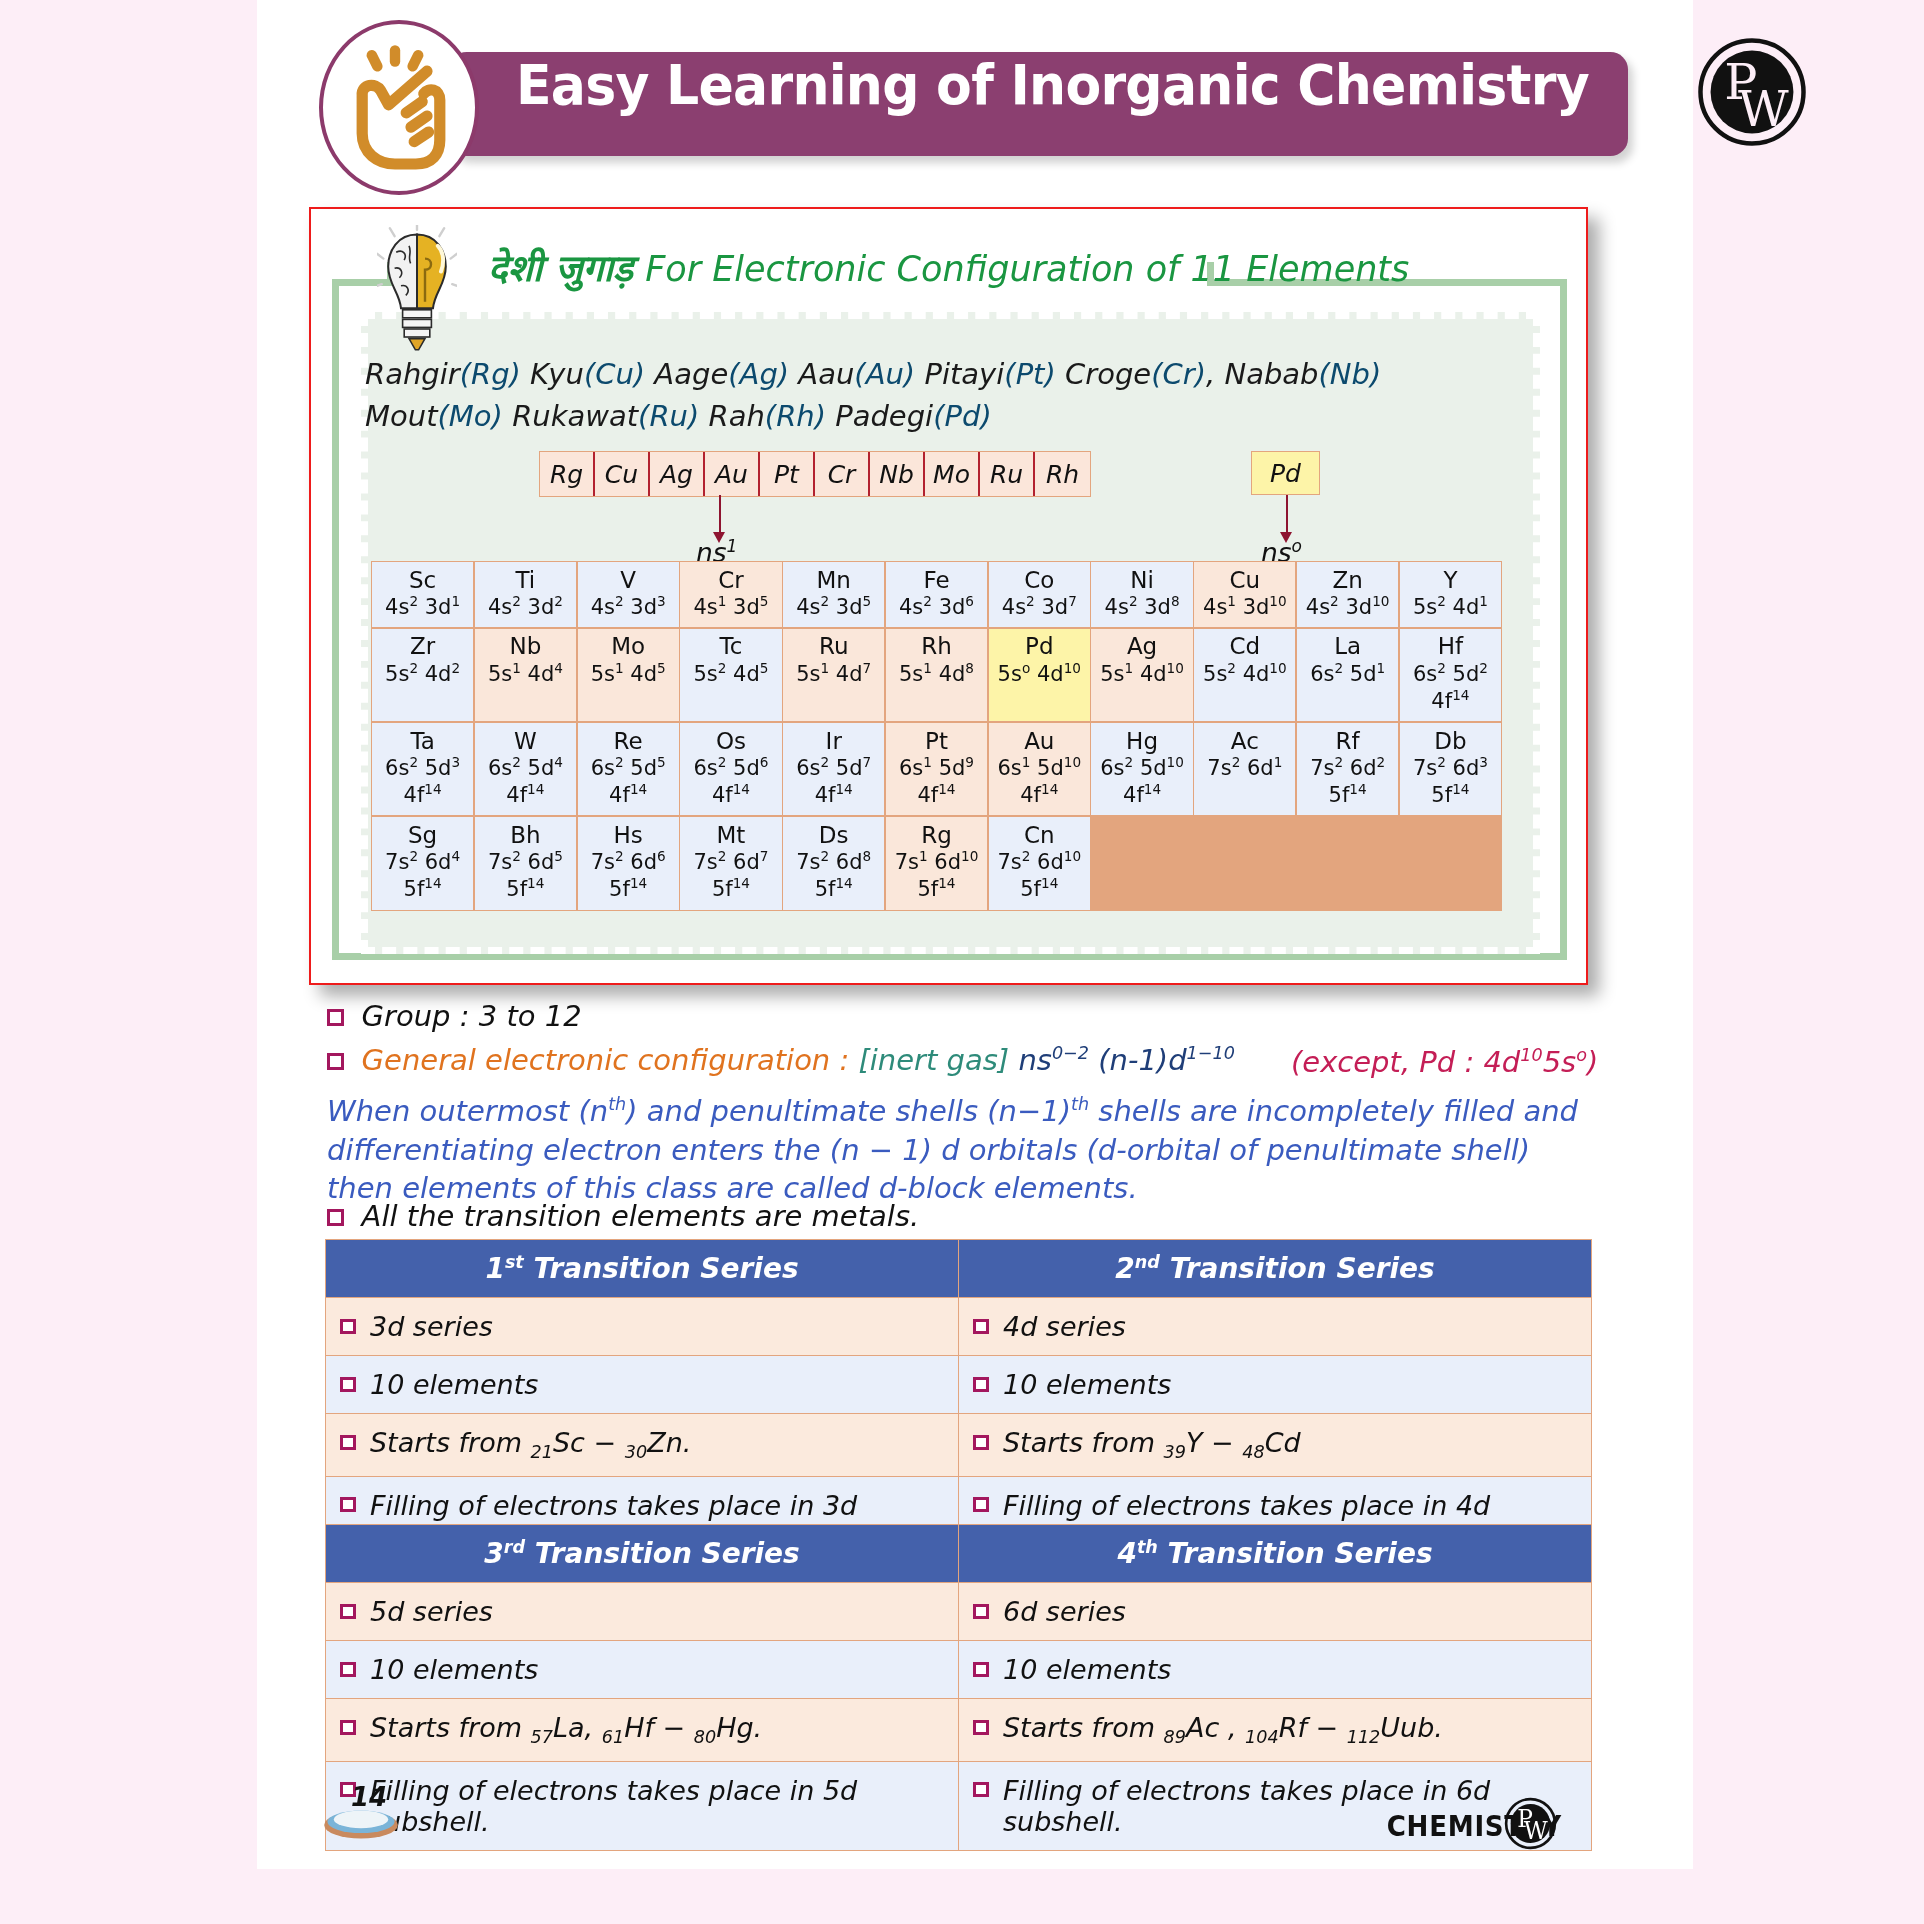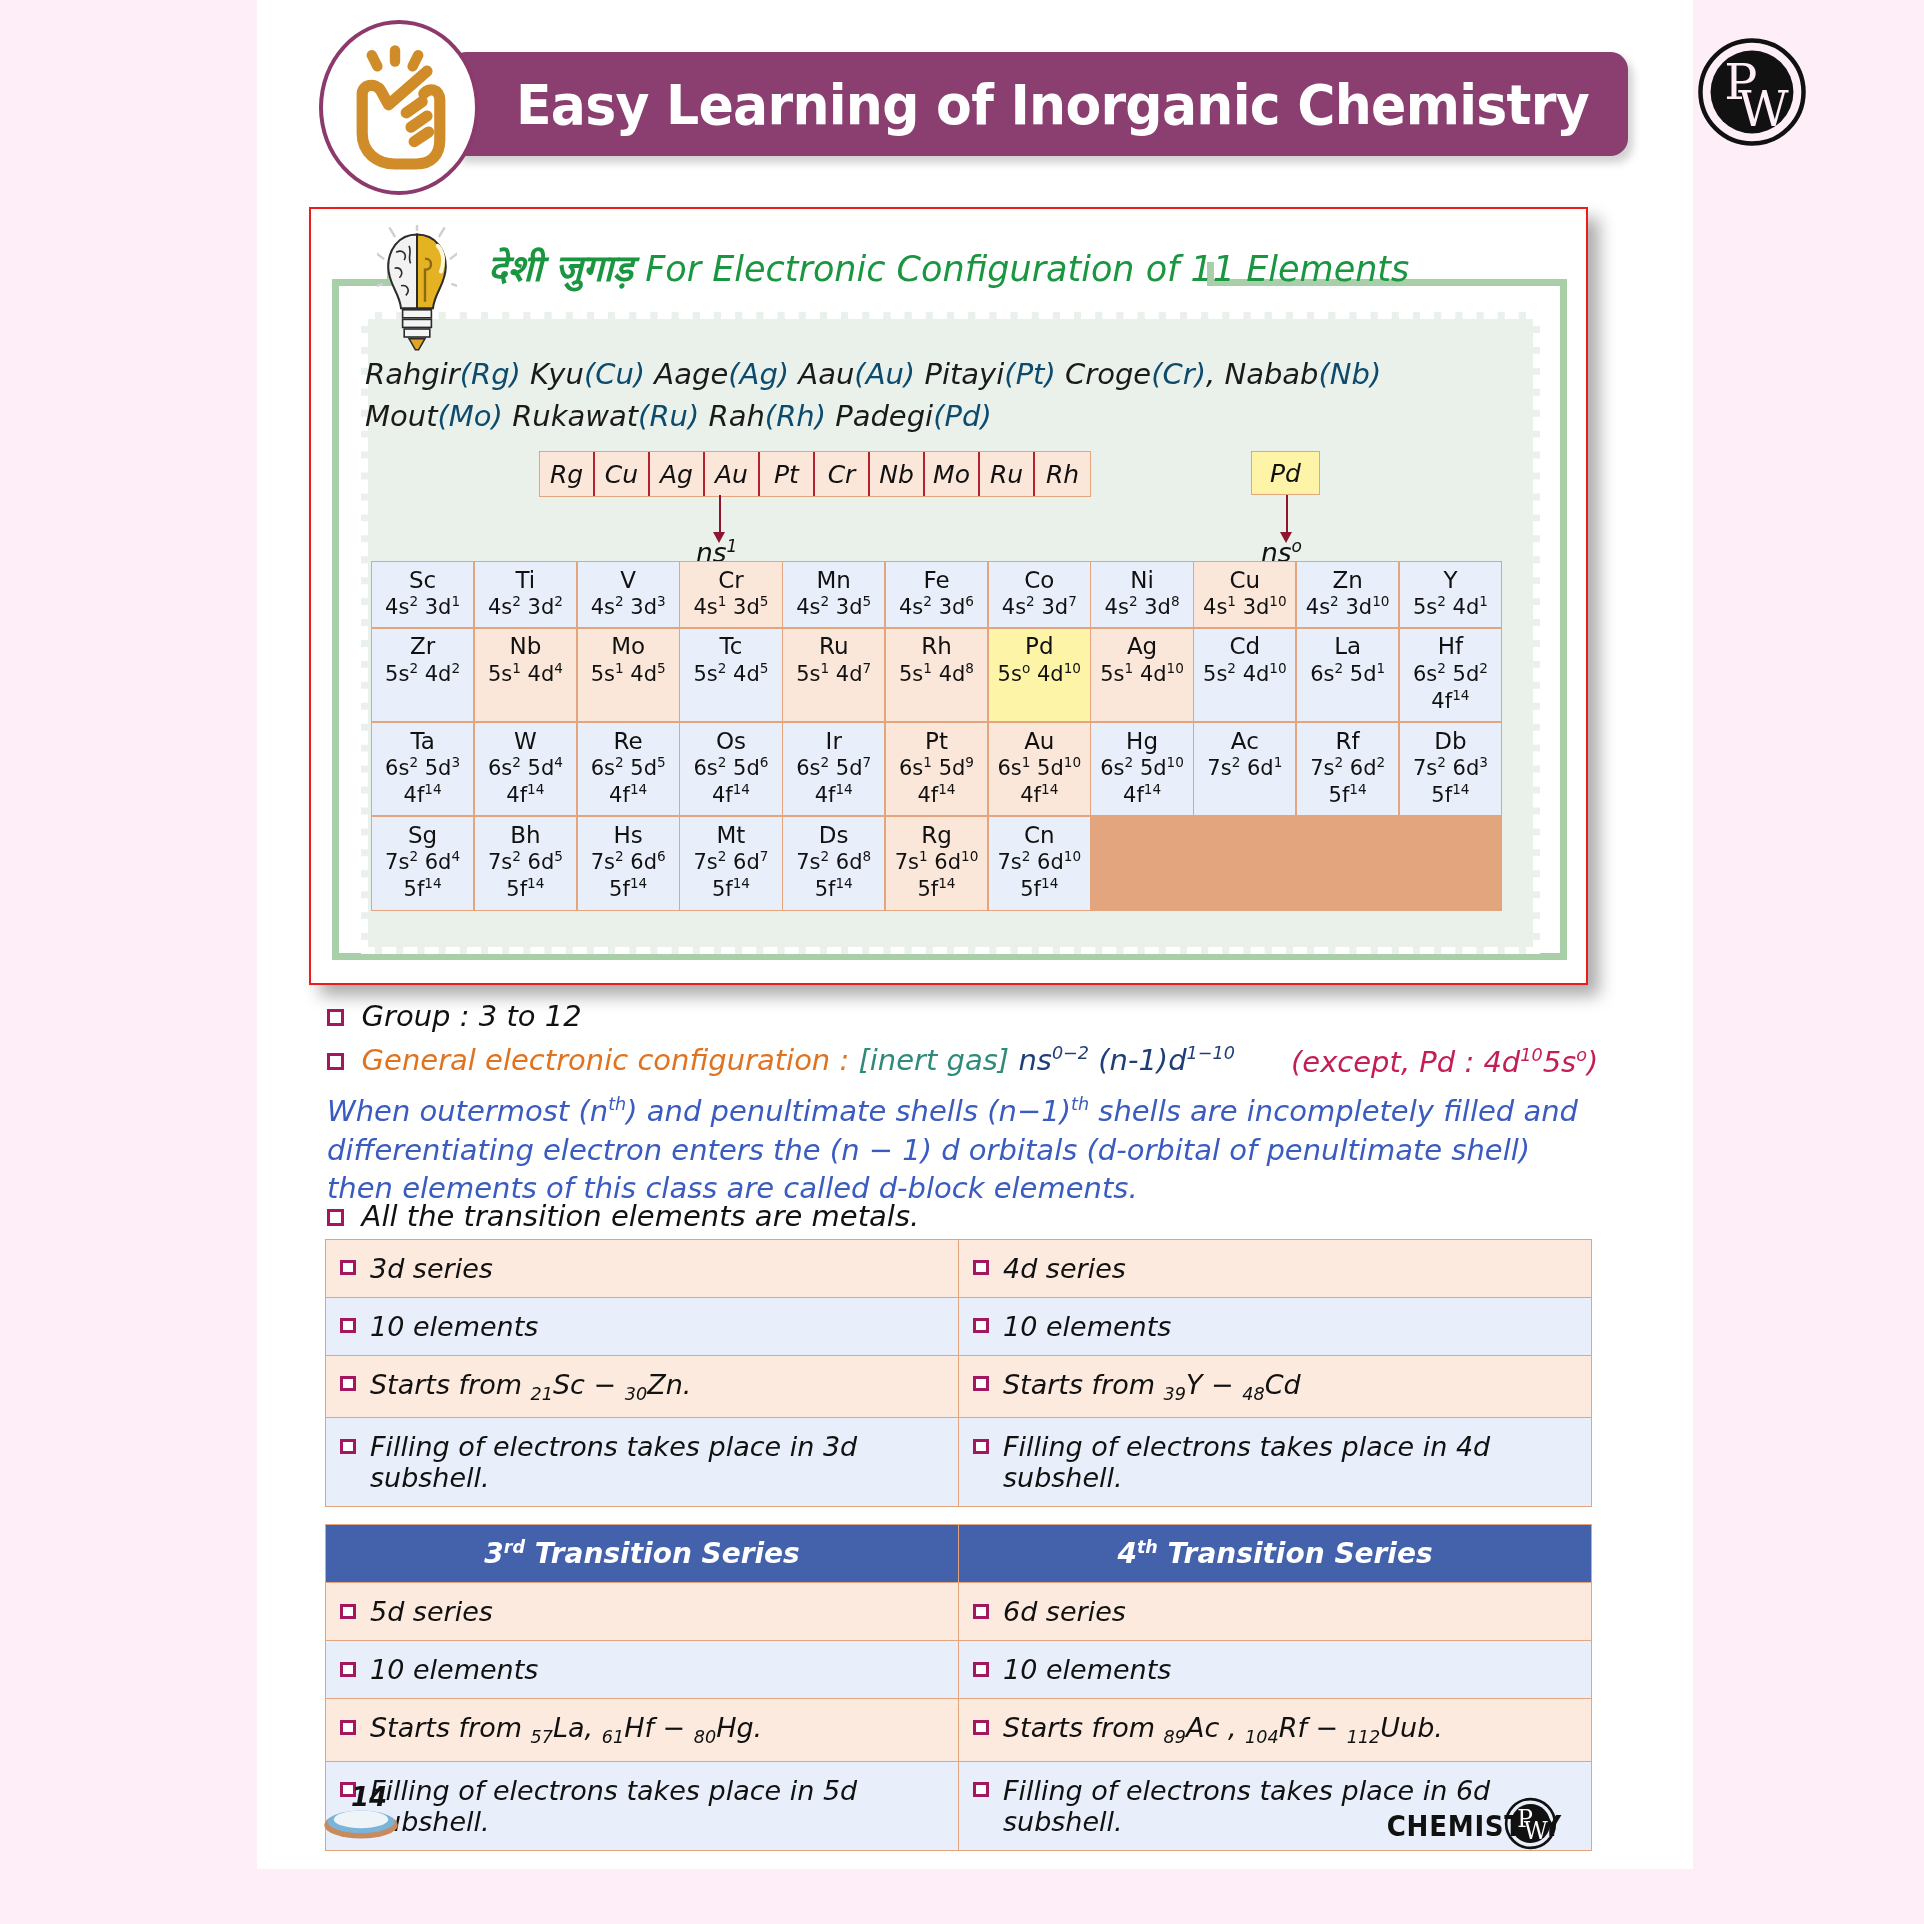--- a/index.html
+++ b/index.html
@@ -22,21 +22,21 @@
     position: absolute; left: 319px; top: 20px;
     width: 160px; height: 175px; border-radius: 50%;
     background: #ffffff; border: 4px solid #8c3a6b;
     display: flex; align-items: center; justify-content: center;
     z-index: 3;
   }
   .title-bar {
     position: absolute; left: 449px; top: 52px;
     width: 1179px; height: 104px;
     background: #8b3f70; border-radius: 17.6px;
-    display: flex; align-items: center;
+    display: flex; align-items: flex-start;
     box-shadow: 4.8px 6.4px 8px rgba(0,0,0,0.18);
     z-index: 2;
   }
   .title-bar .title-text {
     color: #ffffff;
     font-family: "DejaVu Sans", sans-serif;
     font-weight: bold;
     font-size: 56px;
     letter-spacing: -0.8px;
     padding-left: 72px;
@@ -534,20 +534,24 @@
 
 <div class="para">When outermost (n<sup>th</sup>) and penultimate shells (n−1)<sup>th</sup> shells are incompletely filled and differentiating electron enters the (n − 1) d orbitals (d-orbital of penultimate shell) then elements of this class are called d-block elements.</div>
 
 <div class="bullet b-metals">
   <span class="sq"></span>
   <span>All the transition elements are metals.</span>
 </div>
 
 <table class="ttable t1">
     <tbody>
+      <tr>
+        <th>1<sup>st</sup> Transition Series</th>
+        <th>2<sup>nd</sup> Transition Series</th>
+      </tr>
       <tr class="odd">
         <td>
           <span class="cellwrap">
             <span class="sq"></span>
             <span>3d series</span>
           </span>
         </td>
         <td>
           <span class="cellwrap">
             <span class="sq"></span>

